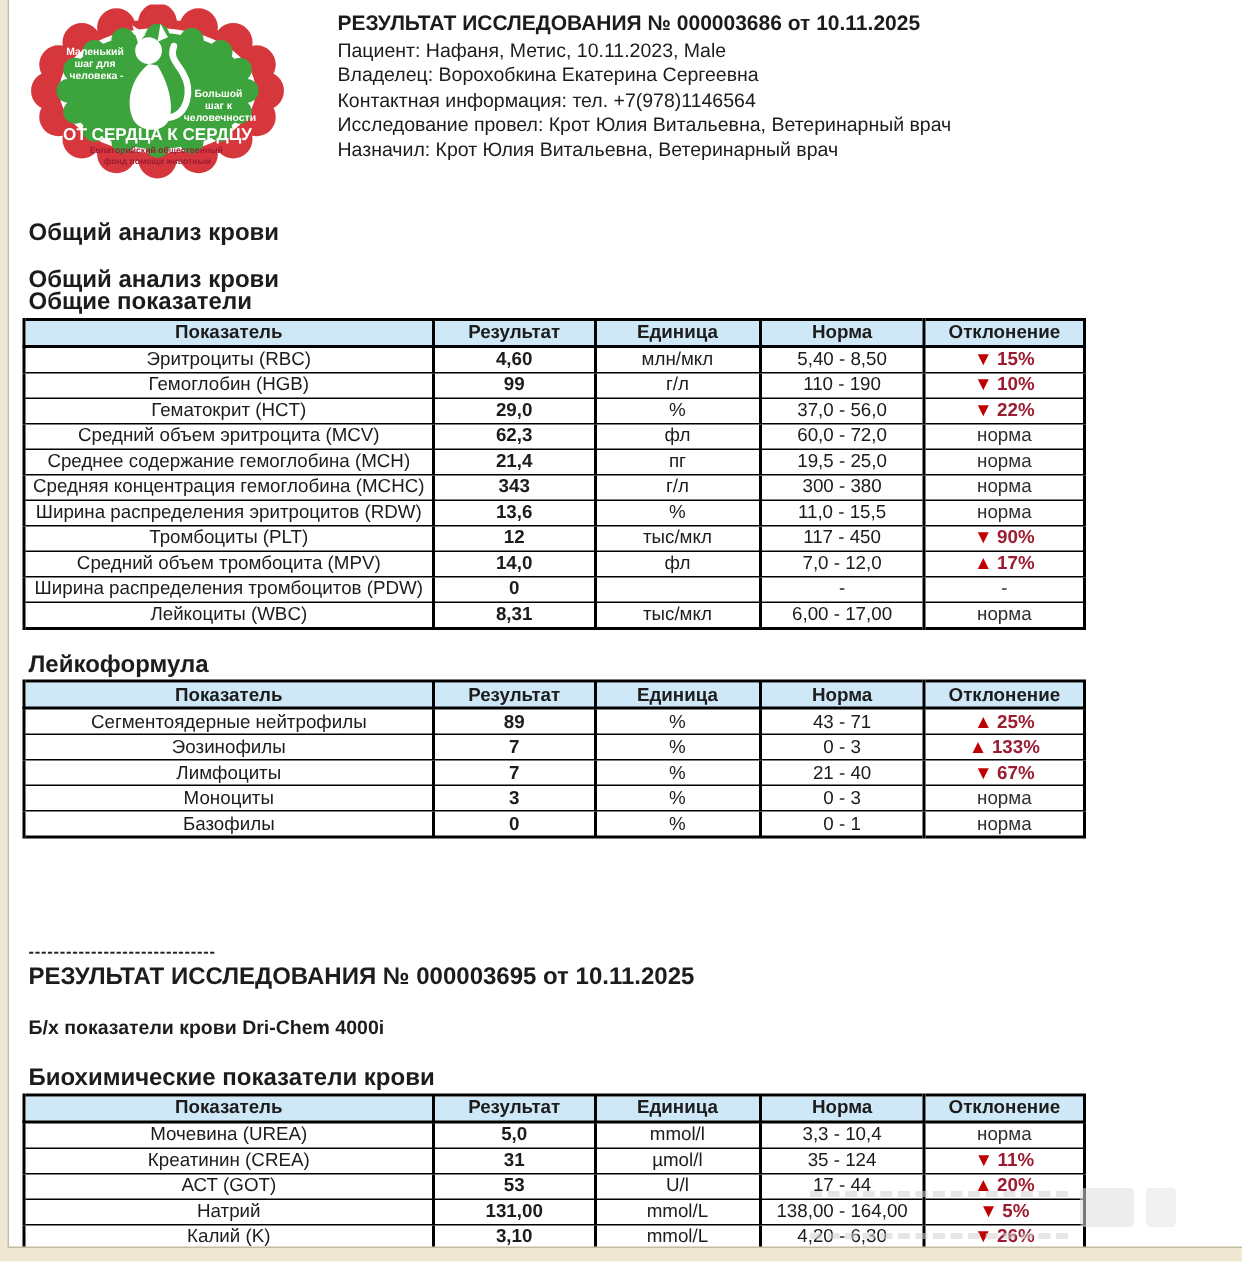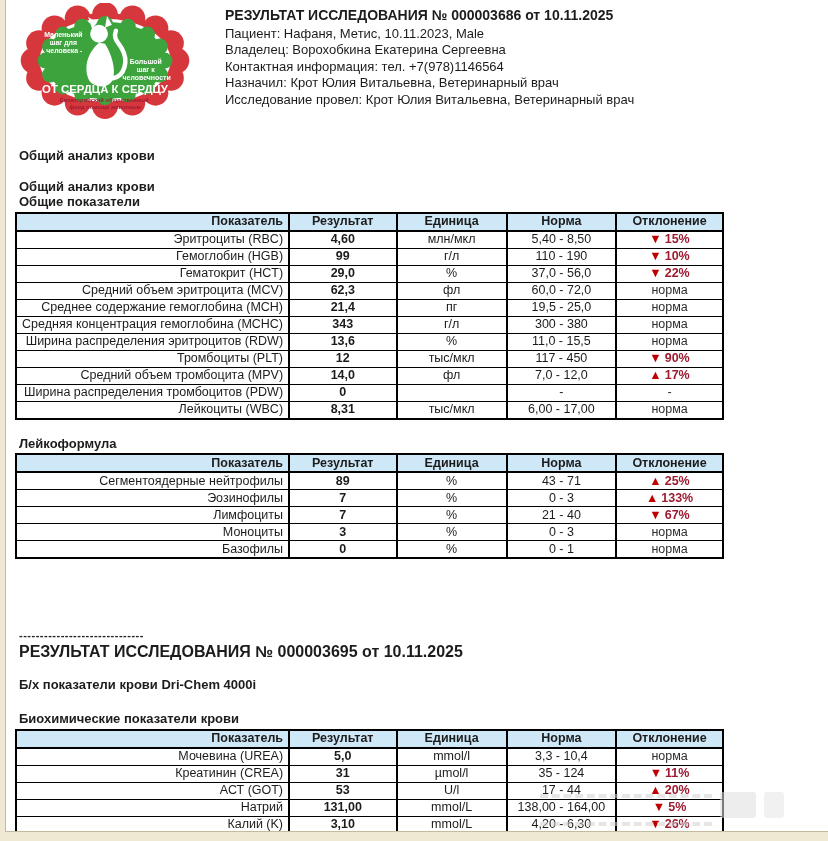--- a/index.html
+++ b/index.html
@@ -13,37 +13,37 @@
   .page{
     position:absolute;left:5px;top:0;right:0;bottom:9px;
     background:#ffffff;
     border-left:1px solid #c2bba2;border-bottom:1px solid #c2bba2;
     overflow:hidden;
   }
   .header-block{display:flex;margin:3px 0 0 13px;}
   .logo{width:172px;height:119px;flex:none;}
   .header-info{margin-left:34px;padding-top:3px;font-size:13px;line-height:16.5px;}
   .report-title{font-weight:bold;font-size:14px;margin:1px 0 2px;}
-  .h-sec{font-weight:bold;font-size:13px;margin-left:13px;line-height:15.5px;}
+  .h-sec{font-weight:bold;font-size:16px;margin-left:13px;line-height:15.5px;}
   #cbc-heading{margin-top:26px;}
   #cbc-sub{margin-top:15px;}
   .data-table{
     margin:2px 0 0 9px;border-collapse:collapse;width:709px;table-layout:fixed;
     border:2px solid #000;
   }
   .data-table th,.data-table td{
     border:1px solid #000;border-left-width:2px;border-right-width:2px;
     font-size:12.5px;padding:0 5px;height:16px;line-height:15px;
     overflow:hidden;white-space:nowrap;
   }
   .data-table th{
     background:#cfe8f7;font-weight:bold;text-align:center;height:16px;
     border-bottom-width:2px;
   }
-  .data-table th:first-child,.data-table td:first-child{text-align:right;}
+  .data-table th:first-child,.data-table td:first-child{text-align:center;}
   .data-table th:nth-child(1){width:40.2%;}
   .data-table th:nth-child(2){width:14.8%;}
   .data-table th:nth-child(3){width:15.2%;margin-left:16px;}
   .data-table th:nth-child(4){width:15.1%;}
   .data-table th:nth-child(5){width:14.7%;margin-left:41px;}
   .data-table td{text-align:center;}
   .c-result{font-weight:bold;}
   .c-dev{color:#2e2e2e;}
   .c-dev.abn{color:#9c1b31;font-weight:bold;}
   .c-dev .tri{color:#c00000;margin-right:3px;}
@@ -129,22 +129,22 @@
         <tspan x="86" y="100">Евпаторийский общественный</tspan>
         <tspan x="86" y="107">фонд помощи животным</tspan>
       </text>
     </svg>
 
     <div class="header-info">
       <div class="report-title">РЕЗУЛЬТАТ ИССЛЕДОВАНИЯ № 000003686 от 10.11.2025</div>
       <div class="info-line">Пациент: Нафаня, Метис, 10.11.2023, Male</div>
       <div class="info-line">Владелец: Ворохобкина Екатерина Сергеевна</div>
       <div class="info-line">Контактная информация: тел. +7(978)1146564</div>
+      <div class="info-line">Исследование провел: Крот Юлия Витальевна, Ветеринарный врач</div>
       <div class="info-line">Назначил: Крот Юлия Витальевна, Ветеринарный врач</div>
-      <div class="info-line">Исследование провел: Крот Юлия Витальевна, Ветеринарный врач</div>
     </div>
   </div>
 
   <div class="h-sec" id="cbc-heading">Общий анализ крови</div>
 
   <div id="cbc-sub">
     <div class="h-sec">Общий анализ крови</div>
     <div class="h-sec">Общие показатели</div>
   </div>
 

